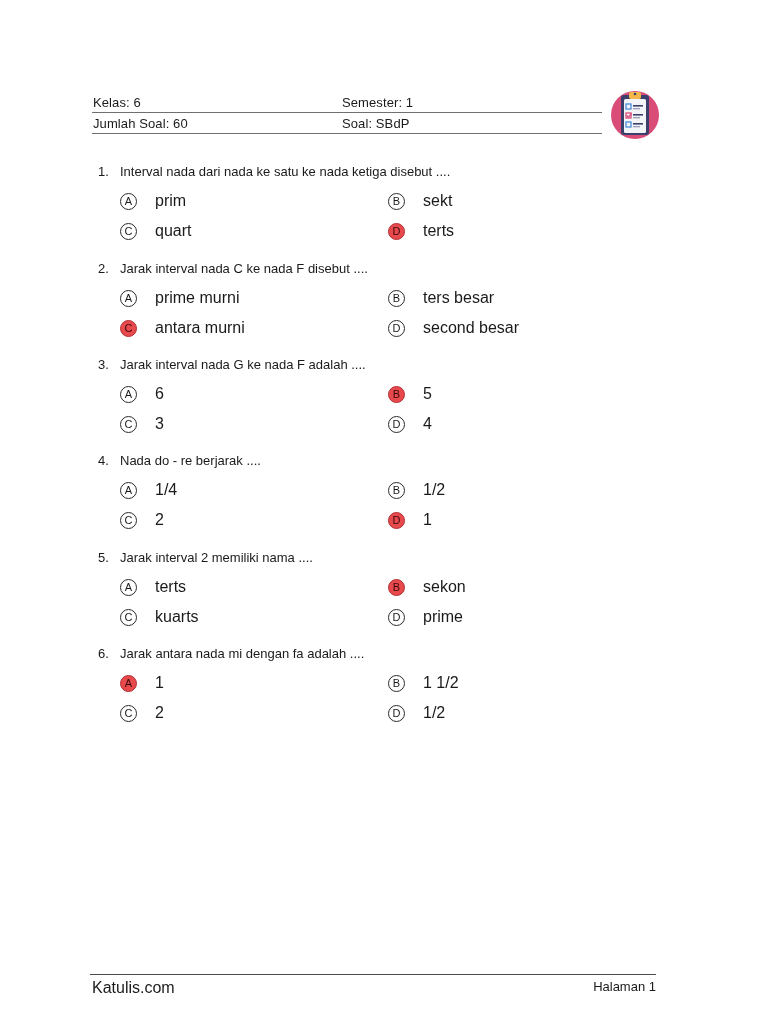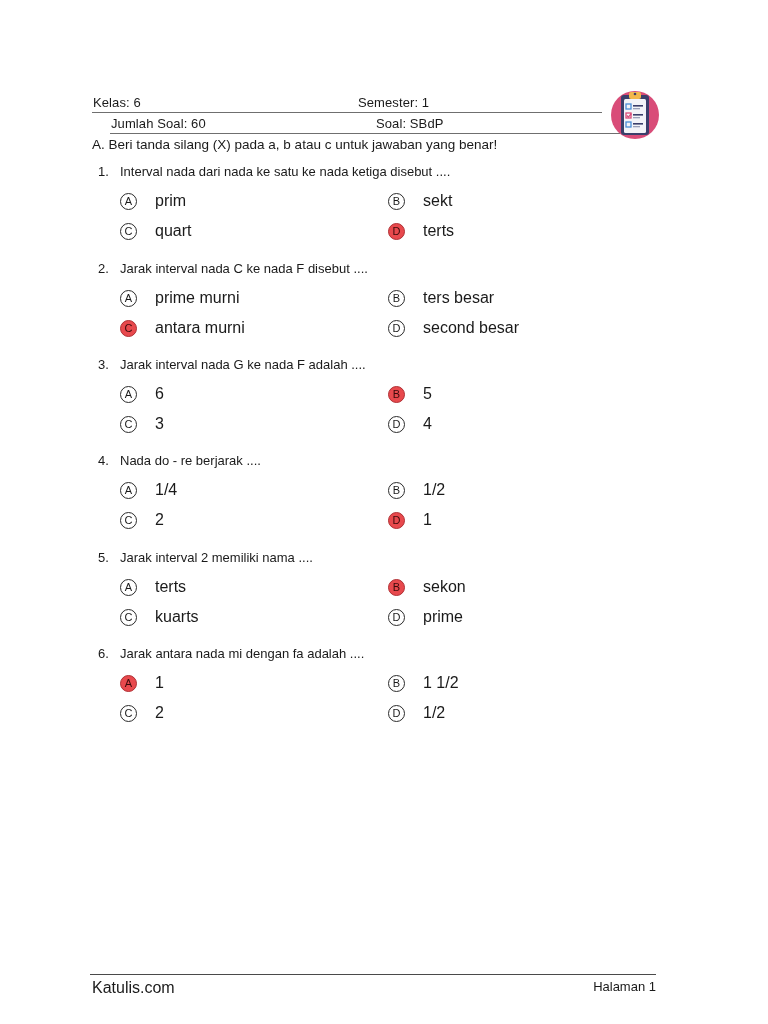--- a/index.html
+++ b/index.html
@@ -24,21 +24,21 @@
     .hdr-row {
       position: absolute;
       left: 92px;
       width: 510px;
       height: 20px;
       border-bottom: 1.3px solid #6f6f6f;
       font-size: 13px;
       letter-spacing: 0.1px;
     }
     .hdr-row .left  { position: absolute; left: 1px; top: 3px; }
-    .hdr-row .right { position: absolute; left: 266px; top: 3px; text-align: center; }
+    .hdr-row .right { position: absolute; left: 250px; top: 3px; text-align: center; }
     .instruction {
       position: absolute;
       left: 92px;
       top: 137px;
       font-size: 13.5px;
     }
     .logo {
       position: absolute;
       left: 609px;
       top: 88px;
@@ -116,21 +116,21 @@
   </style>
 </head>
 <body>
 
 <div class="page">
 
   <div class="hdr-row" style="top: 92px;">
     <span class="left">Kelas: 6</span>
     <span class="right">Semester: 1</span>
   </div>
-  <div class="hdr-row" style="top: 113px; margin-left: 18px;">
+  <div class="hdr-row" style="top: 113px;">
     <span class="left">Jumlah Soal: 60</span>
     <span class="right">Soal: SBdP</span>
   </div>
 
   <div class="logo">
     <svg width="52" height="52" viewBox="0 0 52 52">
       <circle cx="26" cy="27" r="24" fill="#d94c78"></circle>
       <rect x="12" y="7" width="28" height="40" rx="3" fill="#3b3f6b"></rect>
       <rect x="15" y="11" width="22" height="34" rx="1.5" fill="#f3f4f8"></rect>
       <rect x="20" y="4" width="12" height="7" rx="2" fill="#f2b84b"></rect>
@@ -141,21 +141,20 @@
       <rect x="17" y="25" width="5" height="5" fill="none" stroke="#d94c78" stroke-width="1.3"></rect>
       <path d="M17.8 27.5 l1.6 1.6 l3 -3.6" stroke="#d94c78" stroke-width="1.3" fill="none"></path>
       <rect x="24" y="26" width="10" height="1.6" fill="#3b3f6b"></rect>
       <rect x="24" y="29" width="7" height="1.3" fill="#9aa0b8"></rect>
       <rect x="17" y="34" width="5" height="5" fill="none" stroke="#4a8fd8" stroke-width="1.3"></rect>
       <rect x="24" y="35" width="10" height="1.6" fill="#3b3f6b"></rect>
       <rect x="24" y="38" width="7" height="1.3" fill="#9aa0b8"></rect>
     </svg>
   </div>
 
-  <div class="instruction">A. Beri tanda silang (X) pada a, b atau c untuk jawaban yang benar!</div>
 
   <div class="question" style="top: 164px;">
     <span class="q-num">1.</span>
     <span class="q-text">Interval nada dari nada ke satu ke nada ketiga disebut ....</span>
   </div>
   <div class="option" style="left:120px; top:191px;">
     <span class="opt-circle">A</span>
     <span class="opt-text">prim</span>
   </div>
   <div class="option" style="left:388px; top:191px;">

